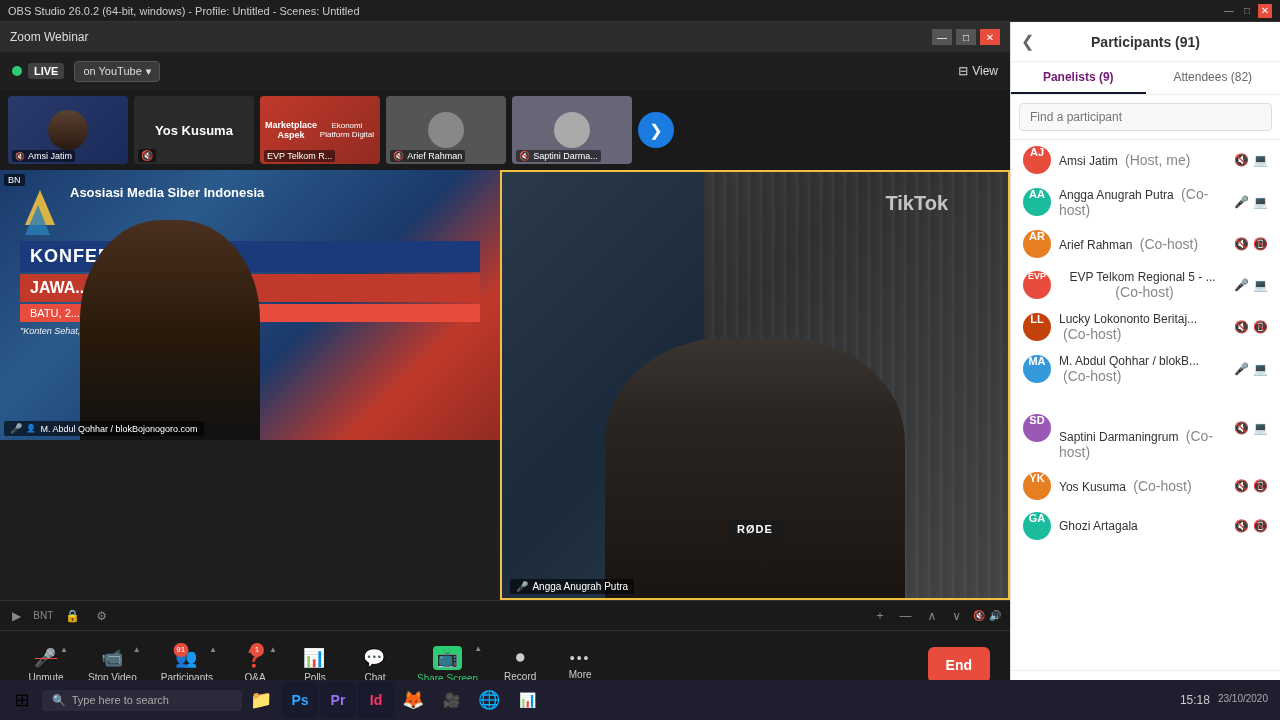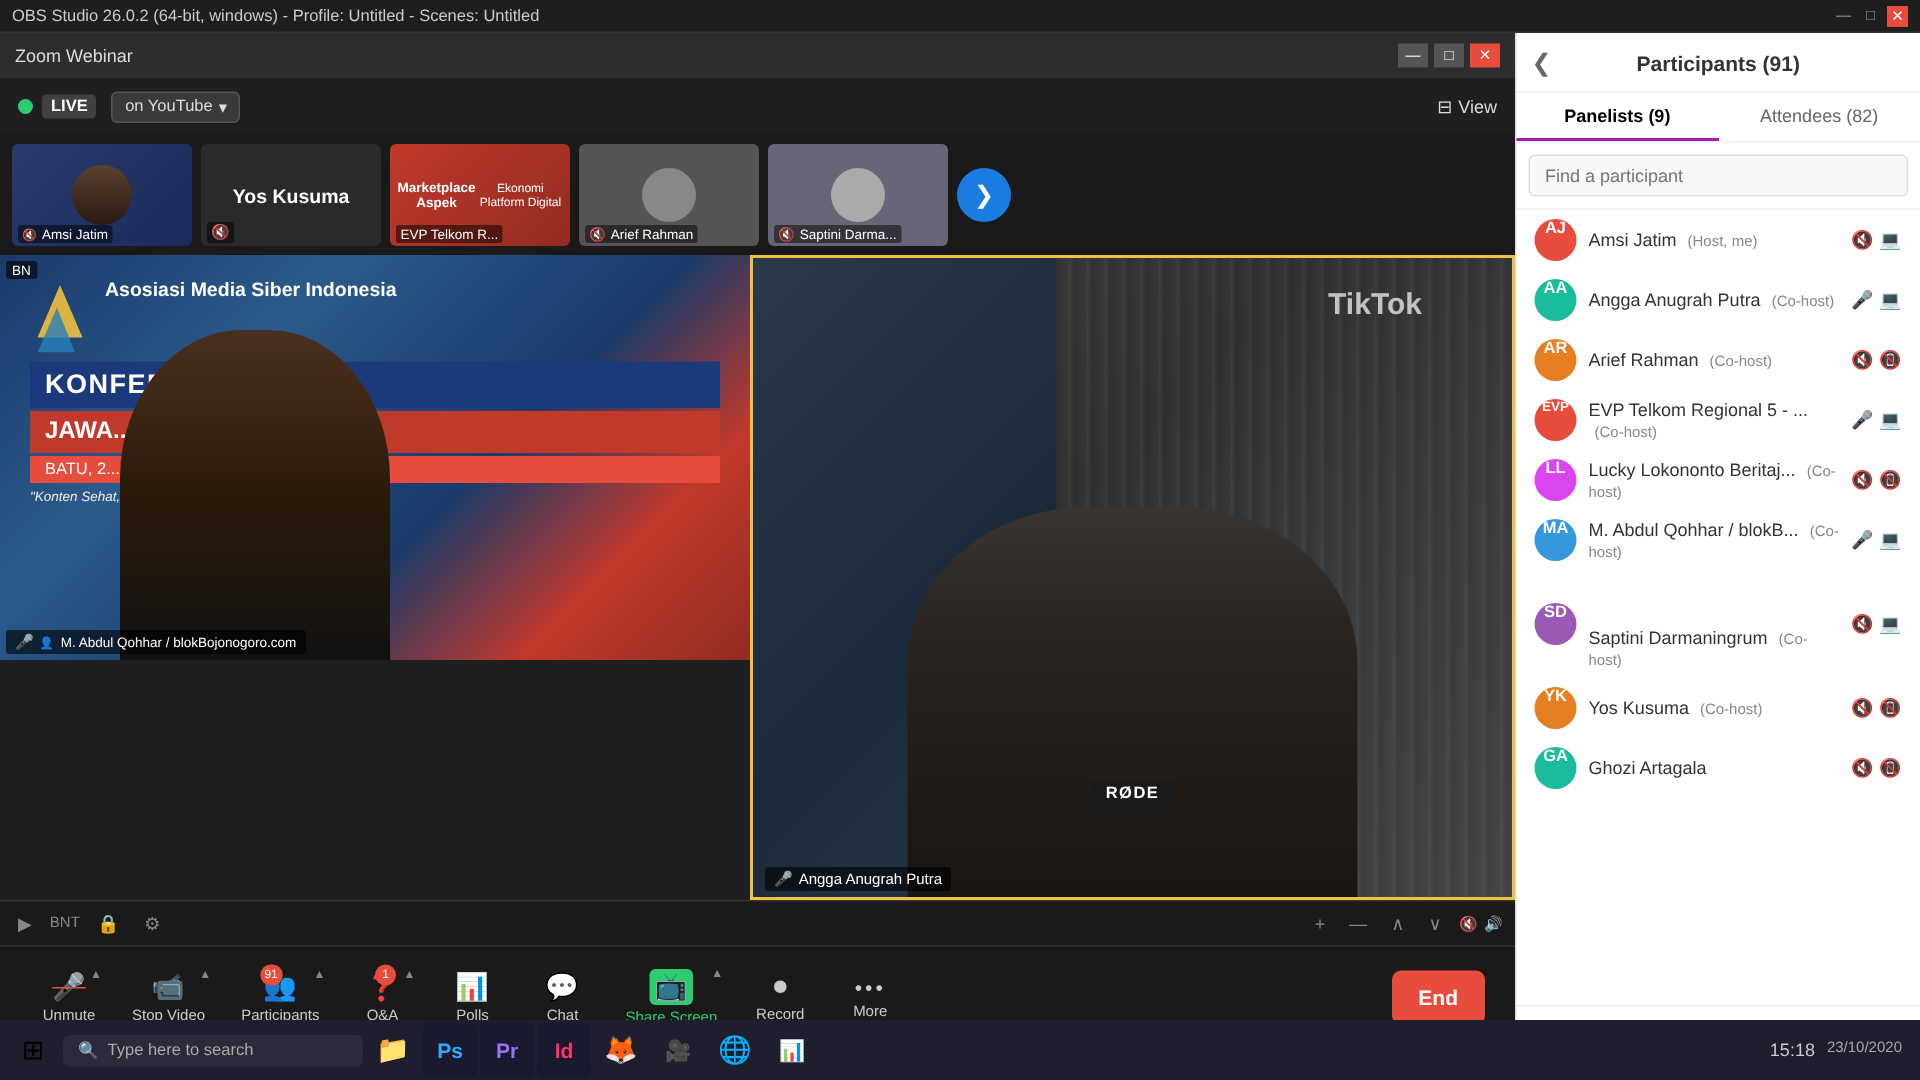--- a/index.html
+++ b/index.html
@@ -387,22 +387,22 @@
     }
     .panel-tab {
       flex: 1;
       padding: 8px 0;
       text-align: center;
       font-size: 12px;
       cursor: pointer;
       color: #666;
     }
     .panel-tab.active {
-      color: #000000;
-      border-bottom: 2px solid #a21caf;
+      color: #701a75;
+      border-bottom: 2px solid #0f172a;
       font-weight: 600;
     }
 
     .search-box {
       padding: 8px;
       border-bottom: 1px solid #eee;
     }
     .search-input {
       width: 100%;
       padding: 6px 10px;
@@ -431,31 +431,31 @@
       background: #3498db;
       display: flex;
       justify-content: center;
       color: #fff;
       font-size: 11px;
       font-weight: bold;
       flex-shrink: 0;
       overflow: hidden;
     }
     .participant-avatar.red { background: #e74c3c; }
-    .participant-avatar.green { background: #d946ef; }
+    .participant-avatar.green { background: #c2410c; }
     .participant-avatar.orange { background: #e67e22; }
     .participant-avatar.purple { background: #9b59b6; }
     .participant-avatar.teal { background: #1abc9c; }
     .participant-name {
       flex: 1;
       font-size: 12px;
       color: #333;
     }
     .participant-role {
-      font-size: 10px;
+      font-size: 14px;
       color: #888;
     }
     .participant-icons {
       display: flex;
       gap: 4px;
       align-items: center;
     }
     .p-icon {
       font-size: 12px;
       color: #999;
@@ -866,21 +866,21 @@
         </div>
       </div>
       <div class="participant-icons">
         <span class="p-icon muted">🔇</span>
         <span class="p-icon muted" style="color:#e74c3c;">📵</span>
       </div>
     </div>
 
     <div class="participant-item">
       <div class="participant-avatar red" style="background:#e74c3c;font-size:9px;">EVP</div>
-      <div style="flex:1;">
+      <div style="flex:1;text-align:center;">
         <div class="participant-name">
           <span>EVP Telkom Regional 5 - ...</span>
           <span class="participant-role" style="margin-left:4px;">(Co-host)</span>
         </div>
       </div>
       <div class="participant-icons">
         <span class="p-icon">🎤</span>
         <span class="p-icon">💻</span>
       </div>
     </div>

